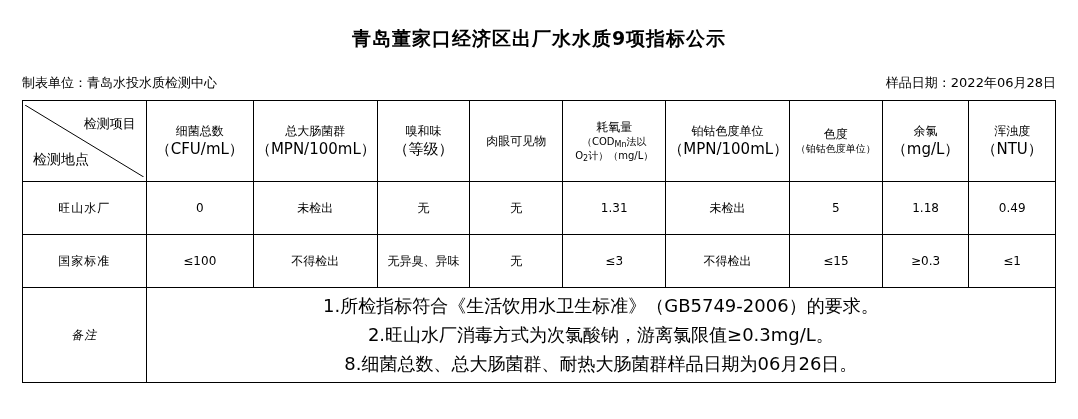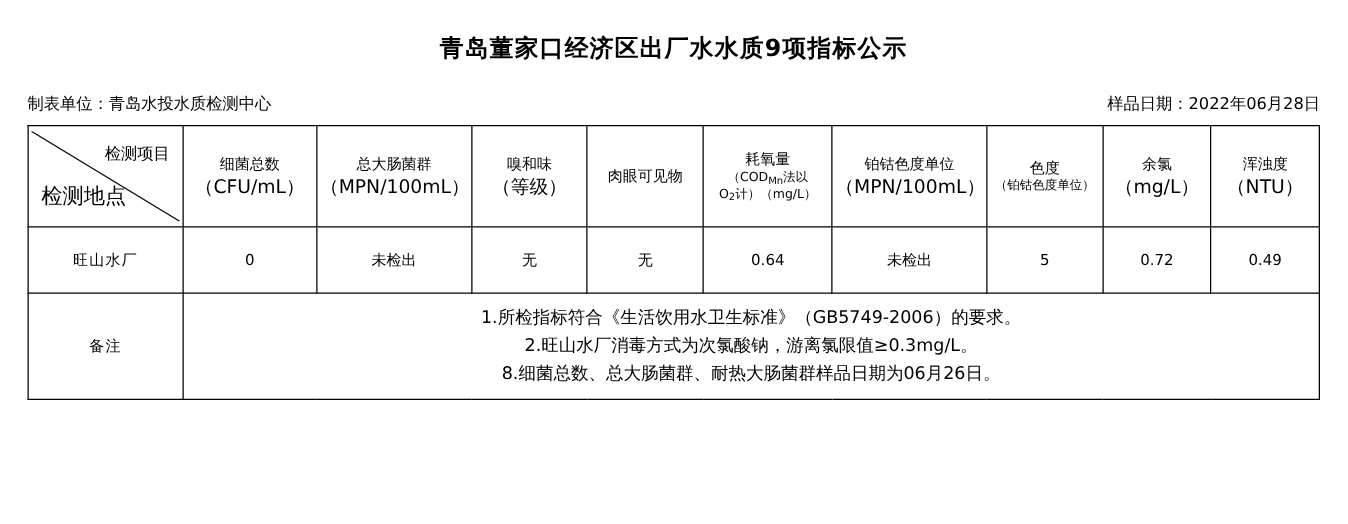--- a/index.html
+++ b/index.html
@@ -79,21 +79,21 @@
   .corner-top {
     position: absolute;
     right: 8px;
     top: 10px;
     font-size: 13px;
   }
   .corner-bottom {
     position: absolute;
     left: 8px;
     bottom: 8px;
-    font-size: 17px;
+    font-size: 14px;
   }
   .hdr {
     font-size: 12.5px;
     line-height: 1.45;
   }
   .hdr .sub {
     font-size: 15px;
     font-family: "DejaVu Sans", sans-serif;
   }
   .hdr .sub.small {
@@ -104,29 +104,30 @@
     letter-spacing: 1px;
   }
   .data-cell {
     font-size: 12.5px;
     height: 44px;
   }
   .note-label {
     font-size: 13px;
     letter-spacing: 1px;
     width: 120px;
+    font-style: italic;
   }
   td.note-body {
     text-align: left;
     vertical-align: middle;
     padding: 8px 10px;
     height: 76px;
   }
   .note-line {
-    font-size: 14px;
+    font-size: 18px;
     line-height: 1.6;
     white-space: nowrap;
   }
   sub {
     font-size: 8px;
     vertical-align: baseline;
     position: relative;
     bottom: -2px;
   }
 </style>
@@ -216,27 +217,39 @@
           <div class="sub">（NTU）</div>
         </td>
       </tr>
 
       <tr>
         <td class="row-label">旺山水厂</td>
         <td class="data-cell">0</td>
         <td class="data-cell">未检出</td>
         <td class="data-cell">无</td>
         <td class="data-cell">无</td>
-        <td class="data-cell">0.64</td>
+        <td class="data-cell">1.31</td>
         <td class="data-cell">未检出</td>
         <td class="data-cell">5</td>
-        <td class="data-cell">0.72</td>
+        <td class="data-cell">1.18</td>
         <td class="data-cell">0.49</td>
       </tr>
 
+      <tr>
+        <td class="row-label">国家标准</td>
+        <td class="data-cell">≤100</td>
+        <td class="data-cell">不得检出</td>
+        <td class="data-cell">无异臭、异味</td>
+        <td class="data-cell">无</td>
+        <td class="data-cell">≤3</td>
+        <td class="data-cell">不得检出</td>
+        <td class="data-cell">≤15</td>
+        <td class="data-cell">≥0.3</td>
+        <td class="data-cell">≤1</td>
+      </tr>
 
       <tr>
         <td class="note-label">备注</td>
         <td class="note-body" colspan="9">
           <div class="note-line">1.所检指标符合《生活饮用水卫生标准》（GB5749-2006）的要求。</div>
           <div class="note-line">2.旺山水厂消毒方式为次氯酸钠，游离氯限值≥0.3mg/L。</div>
           <div class="note-line">8.细菌总数、总大肠菌群、耐热大肠菌群样品日期为06月26日。</div>
         </td>
       </tr>
     </tbody>

